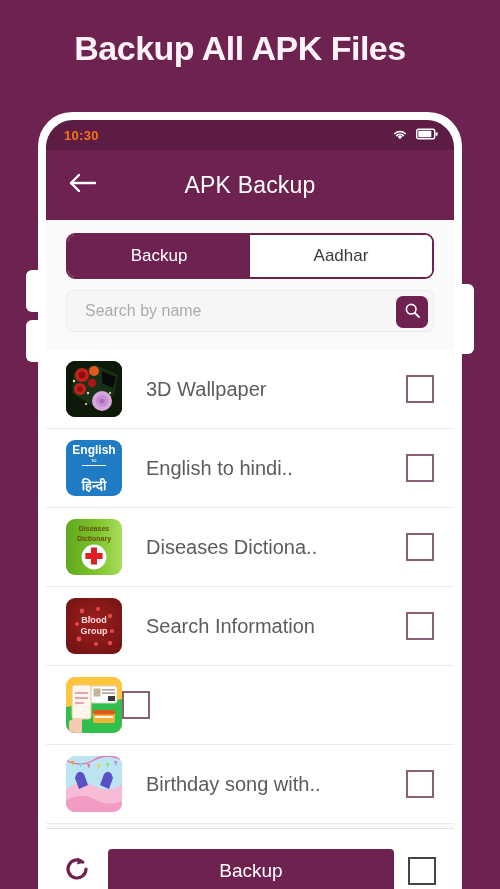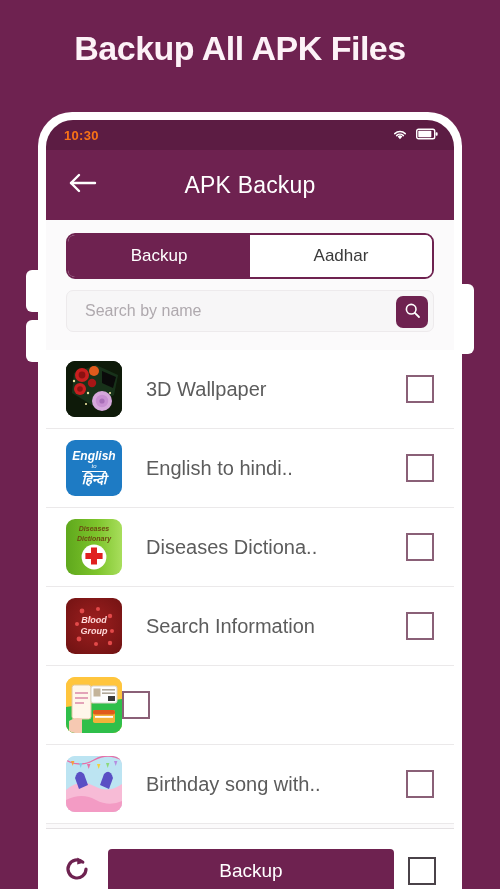--- a/index.html
+++ b/index.html
@@ -170,21 +170,20 @@
     border-bottom: 1px solid #EBE9EA;
     background: #FFFFFF;
   }
   .app-icon {
     width: 56px;
     height: 56px;
     flex: 0 0 56px;
     border-radius: 9px;
     overflow: hidden;
     position: relative;
-    font-style: italic;
   }
   .app-label {
     flex: 1;
     padding-left: 24px;
     font-size: 20px;
     color: #5C5C5C;
     white-space: nowrap;
     overflow: hidden;
   }
   .row-checkbox {
@@ -229,21 +228,21 @@
     flex: 0 0 28px;
     border: 2px solid #4A4248;
     background: #FFFFFF;
   }
 
   
   .ic-wall { background: #0C1307; }
   .ic-eng  { background: #1E7BC4; display:flex; flex-direction:column; align-items:center; justify-content:center; color:#fff; }
   .ic-eng .l1 { font-size: 12px; font-weight: bold; line-height: 1; }
   .ic-eng .l2 { font-size: 6px; line-height: 1.4; }
-  .ic-eng .l3 { font-size: 13px; font-weight: bold; line-height: 1; border-top: 1.5px solid #fff; padding-top:1px; }
+  .ic-eng .l3 { font-size: 13px; font-weight: bold; line-height: 1; border-top: 1.5px solid #fff; padding-top:13px; }
   .ic-dis  { background: linear-gradient(90deg,#5FA81D 0%, #7DC42B 55%, #A8DE5C 100%); display:flex; flex-direction:column; align-items:center; justify-content:center; }
   .ic-dis .t { color:#6B4B10; font-size:7px; font-weight:bold; text-align:center; line-height:1.05; margin-top:2px; }
   .ic-blood { background: radial-gradient(circle at 50% 45%, #9E1F1F 0%, #6E1212 100%); display:flex; flex-direction:column; align-items:center; justify-content:center; }
   .ic-blood .t { color:#FFD9D9; font-size:9px; font-weight:bold; line-height:1.25; text-align:center; }
   .ic-aadhar { background: linear-gradient(160deg,#FFC53D 0%, #FFD66B 38%, #2FBF4A 39%, #36C94F 100%); }
   .ic-bday { background: linear-gradient(160deg,#BFE4F5 0%, #F6C9DF 60%, #F2A8C6 100%); display:flex; align-items:center; justify-content:center; }
   .ic-bday .disk { width:34px;height:34px;border-radius:50%;background:#FFF6EA;display:flex;align-items:center;justify-content:center;color:#7A3A56;font-size:6px;font-weight:bold;text-align:center;line-height:1.2; }
 </style>
 </head>
 <body>

